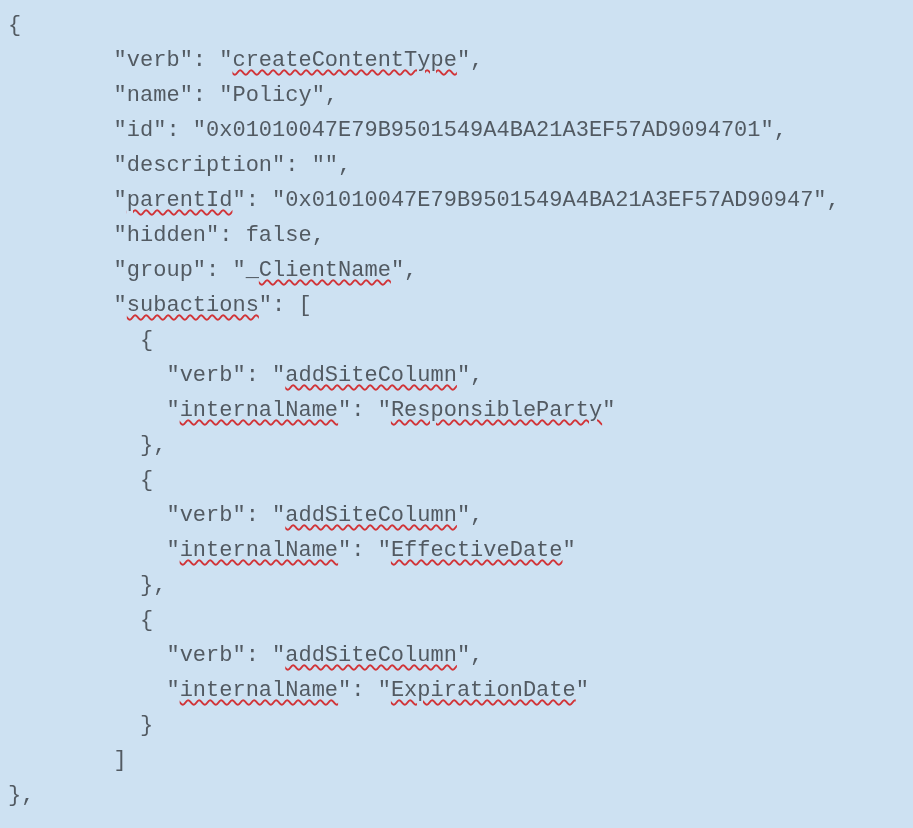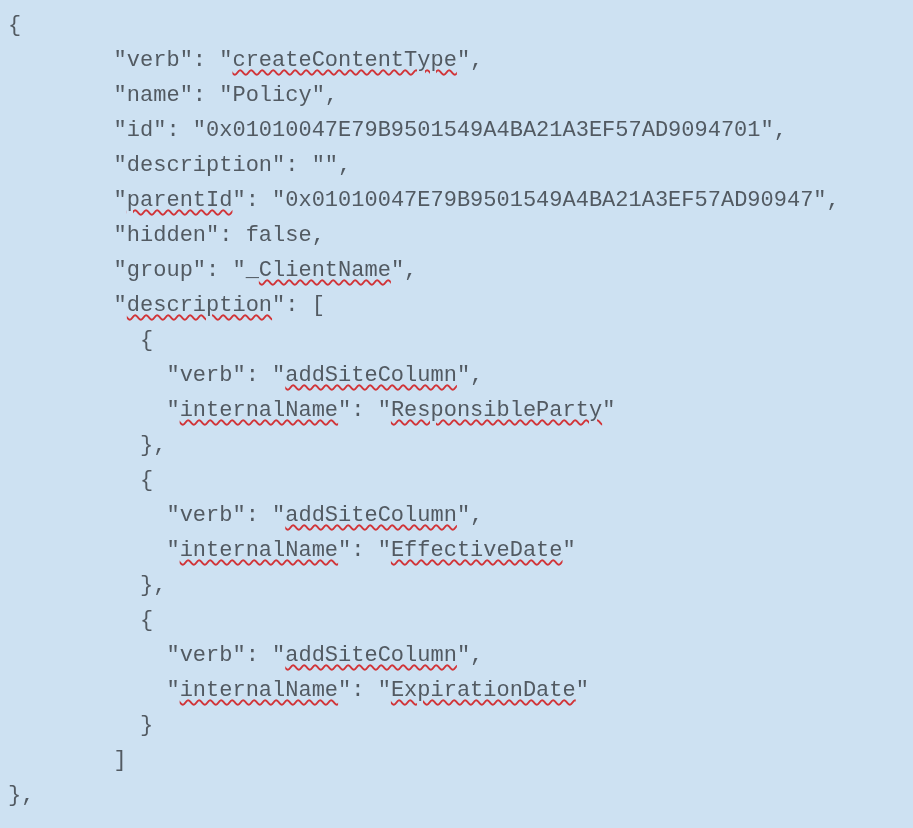--- a/index.html
+++ b/index.html
@@ -32,21 +32,21 @@
 <body>
 
 <pre class="code"><span>{</span>
 <span><span>        "verb": "</span><span class="sq">createContentType</span><span>",</span></span>
 <span>        "name": "Policy",</span>
 <span>        "id": "0x01010047E79B9501549A4BA21A3EF57AD9094701",</span>
 <span>        "description": "",</span>
 <span><span>        "</span><span class="sq">parentId</span><span>": "0x01010047E79B9501549A4BA21A3EF57AD90947",</span></span>
 <span>        "hidden": false,</span>
 <span><span>        "group": "_</span><span class="sq">ClientName</span><span>",</span></span>
-<span><span>        "</span><span class="sq">description</span><span>": [</span></span>
+<span><span>        "</span><span class="sq">subactions</span><span>": [</span></span>
 <span>          {</span>
 <span><span>            "verb": "</span><span class="sq">addSiteColumn</span><span>",</span></span>
 <span><span>            "</span><span class="sq">internalName</span><span>": "</span><span class="sq">ResponsibleParty</span><span>"</span></span>
 <span>          },</span>
 <span>          {</span>
 <span><span>            "verb": "</span><span class="sq">addSiteColumn</span><span>",</span></span>
 <span><span>            "</span><span class="sq">internalName</span><span>": "</span><span class="sq">EffectiveDate</span><span>"</span></span>
 <span>          },</span>
 <span>          {</span>
 <span><span>            "verb": "</span><span class="sq">addSiteColumn</span><span>",</span></span>

